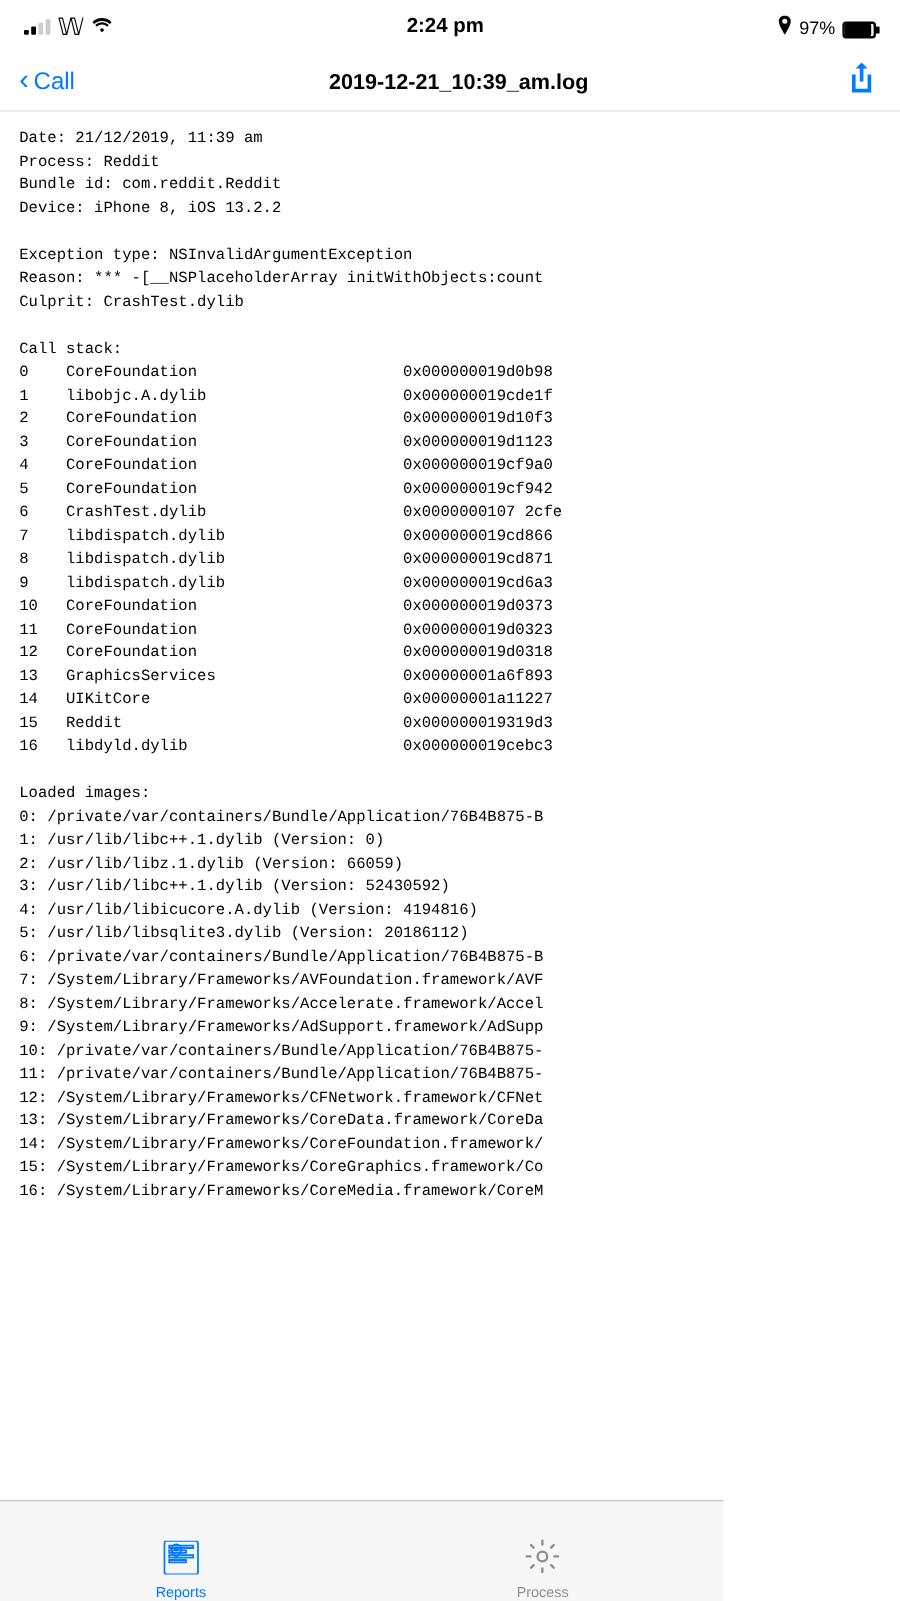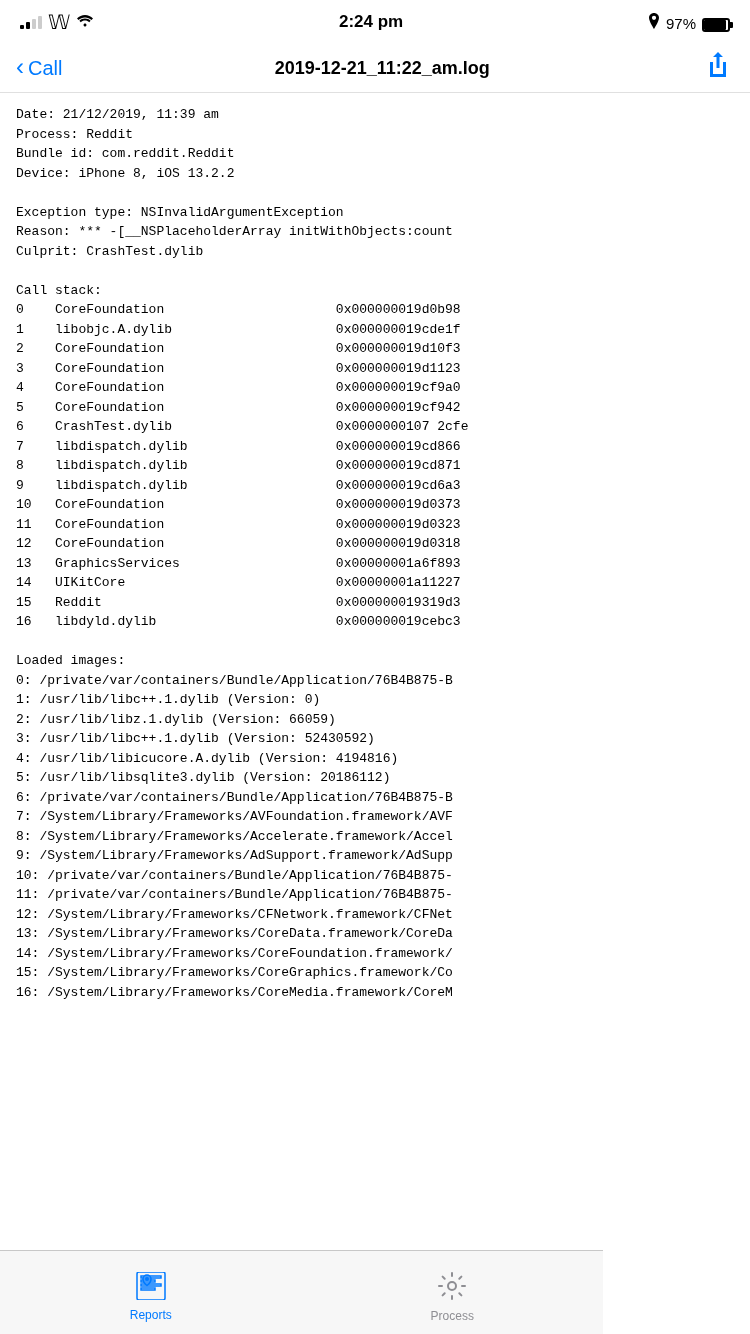--- a/index.html
+++ b/index.html
@@ -165,21 +165,21 @@
     
     .tab-bar {
       position: fixed;
       bottom: 0;
       left: 0;
       width: 603px;
       height: 84px;
       background: #f7f7f7;
       border-top: 1px solid #c8c8c8;
       display: flex;
-      align-items: center;
+      align-items: flex-end;
       padding-top: 8px;
     }
 
     .tab-item {
       flex: 1;
       display: flex;
       flex-direction: column;
       align-items: center;
       gap: 4px;
       cursor: pointer;
@@ -243,21 +243,21 @@
       <div class="battery-fill"></div>
     </div>
   </div>
 </div>
 
 <div class="app-header">
   <div class="back-btn">
     <span class="back-chevron">‹</span>
     <span>Call</span>
   </div>
-  <div class="header-title">2019-12-21_11:22_am.log</div>
+  <div class="header-title">2019-12-21_10:39_am.log</div>
   <div class="share-btn">
     <span class="share-icon">
       <svg width="22" height="28" viewBox="0 0 22 28" fill="none">
         <path d="M11 0L6 5h3.5v11h3V5H16L11 0z" fill="#007aff"></path>
         <path d="M3 10v15h16V10h-3v12H6V10H3z" fill="#007aff"></path>
       </svg>
     </span>
   </div>
 </div>
 

